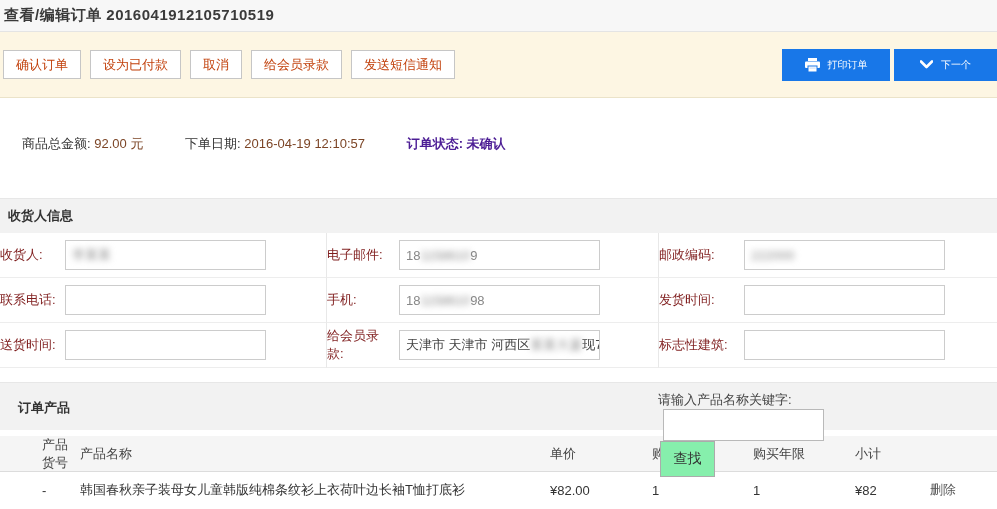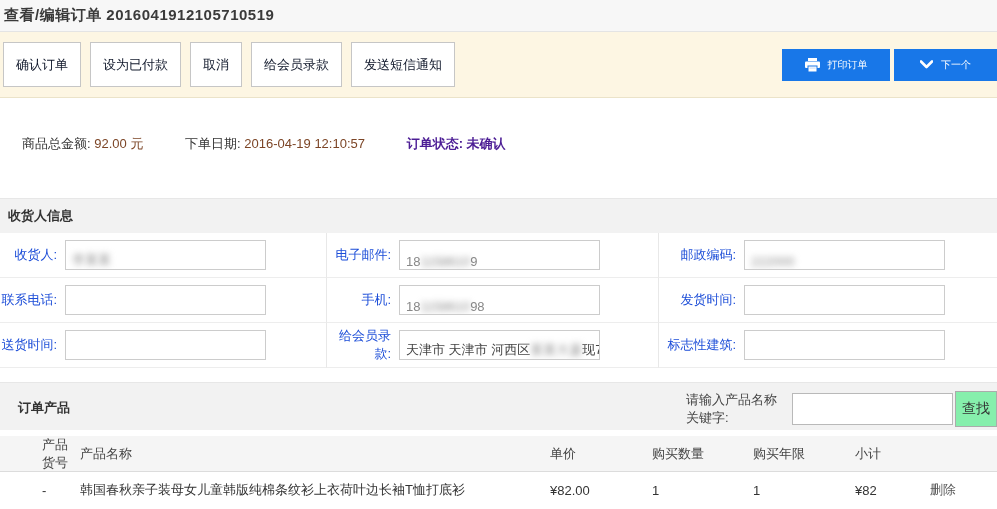--- a/index.html
+++ b/index.html
@@ -8,22 +8,22 @@
 
   
   .titlebar { height:32px; background:#f7f7f7; border-bottom:1px solid #e4e4e4;
     display:flex; align-items:center; padding-left:4px; }
   .titlebar h1 { font-size:15px; font-weight:bold; color:#3a3a3a; letter-spacing:.5px; }
 
   
   .toolbar { height:66px; background:#fdf6e3; border-bottom:1px solid #ebe3c9;
     display:flex; align-items:center; justify-content:space-between; padding:0 0 0 3px; }
   .toolbar-left { display:flex; align-items:center; }
-  .btn-plain { height:45px; padding:0 12px; margin-right:9px; background:#fff;
-    border:1px solid #c6c6c6; color:#0f172a; font-size:13px; cursor:pointer;
+  .btn-plain { height:29px; padding:0 12px; margin-right:9px; background:#fff;
+    border:1px solid #c6c6c6; color:#c2410c; font-size:13px; cursor:pointer;
     font-family:inherit; }
   .toolbar-right { display:flex; align-items:center; height:32px; }
   .btn-blue { height:32px; background:#1877e8; border:none; color:#fff; font-size:10px;
     display:flex; align-items:center; justify-content:center; cursor:pointer;
     font-family:Liberation Serif, serif; }
   .btn-print { width:108px; margin-right:4px; }
   .btn-next  { width:103px; }
   .btn-blue .ic { display:inline-flex; margin-right:8px; }
 
   
@@ -34,35 +34,35 @@
 
   
   .section-head { height:35px; background:#f2f2f2; border-top:1px solid #e7e7e7;
     display:flex; align-items:center; padding-left:8px; font-weight:bold;
     font-size:13px; color:#333; }
 
   
   .form-grid { display:grid; grid-template-columns:326px 332px 339px; background:#fff; }
   .cell { height:45px; display:flex; align-items:center; border-bottom:1px solid #ededed; }
   .cell.mid, .cell.rgt { border-left:1px solid #e8e8e8; }
-  .cell label { display:inline-block; text-align:right; color:#1d4ed8; flex:none; }
+  .cell label { display:inline-block; color:#7f1d1d; flex:none; }
   .cell.lft label { width:57px; }
   .cell.mid label { width:64px; }
   .cell.rgt label { width:77px; }
   .inputbox { margin-left:8px; width:201px; height:30px; border:1px solid #ccc;
-    background:#fff; display:flex; align-items:flex-end; padding:0 6px;
+    background:#fff; display:flex; align-items:center; padding:0 6px;
     white-space:nowrap; overflow:hidden; color:#888; cursor:text; }
   .inputbox .blur { filter:blur(3px); color:#8a8a8a; }
   .inputbox.val-dark { color:#444; }
 
   
   .products-head { height:48px; background:#f2f2f2; border-top:1px solid #e7e7e7;
     margin-top:14px; position:relative; }
   .products-head .sec-title { position:absolute; left:18px; top:16px; font-weight:bold; color:#333; }
-  .search { position:absolute; left:686px; top:8px; display:flex; align-items:center; }
+  .search { position:absolute; left:658px; top:8px; display:flex; align-items:flex-start;flex-direction:column; }
   .search label { color:#444; }
   .search input { margin-left:5px; width:161px; height:32px; border:1px solid #b9b9b9;
     padding:0 6px; font-size:13px; font-family:inherit; color:#333; outline:none; }
   .search button { margin-left:2px; width:55px; height:36px; background:#86efac;
     border:1px solid #ababab; font-size:14px; color:#333; cursor:pointer; font-family:inherit; }
 
   
   .trow { display:grid; grid-template-columns:80px 470px 102px 101px 102px 75px 1fr;
     align-items:center; }
   .thead { height:36px; background:#f5f5f5; border-bottom:1px solid #dcdcdc;

